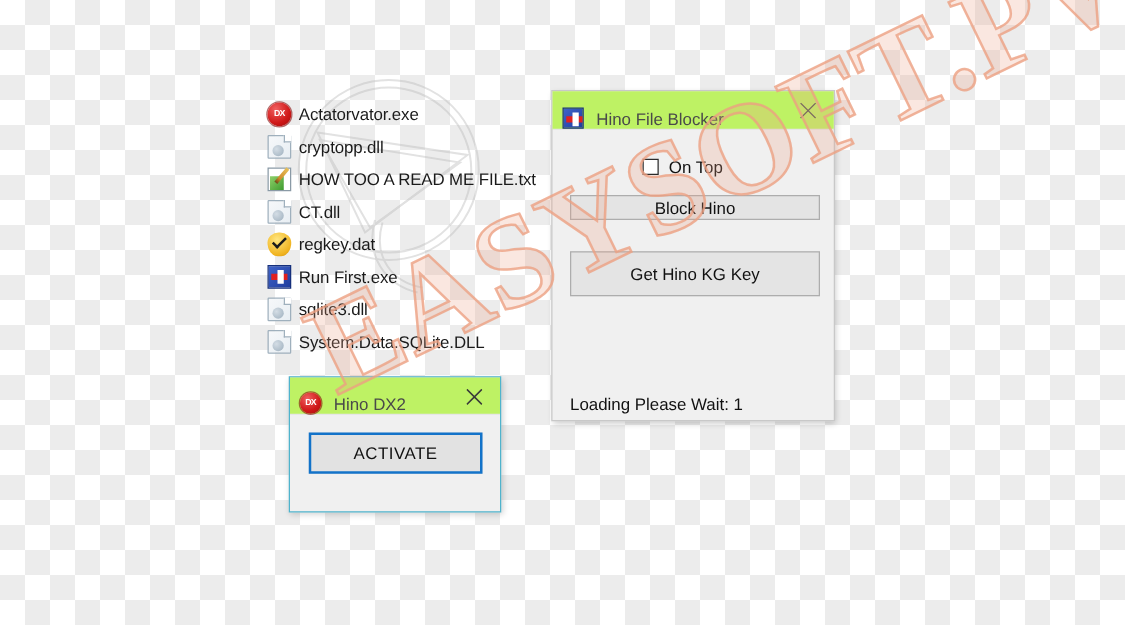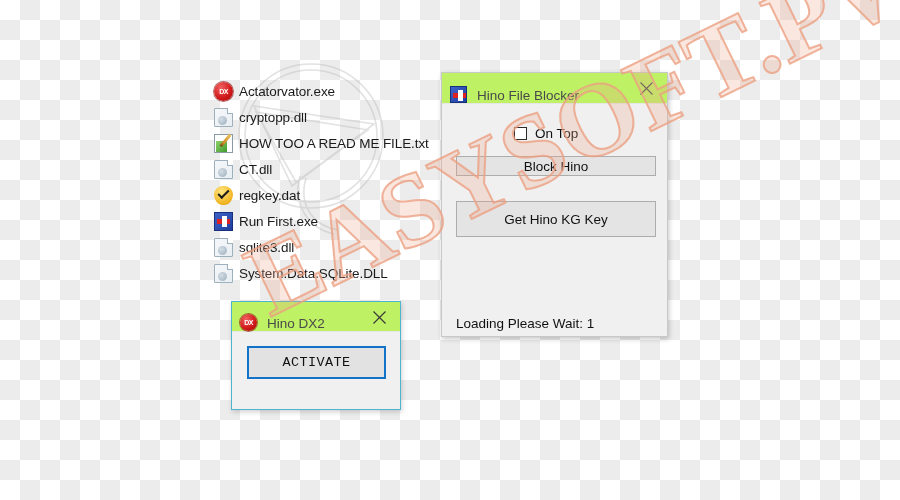--- a/index.html
+++ b/index.html
@@ -272,21 +272,20 @@
     top: 301px;
     width: 170px;
     height: 109px;
     border: 1px solid #4fb3cc;
     box-shadow: 1px 2px 5px rgba(0,0,0,.18);
   }
   #win-dx2 .win-titlebar { height: 30px; border-bottom: 1px solid #e6e6e6; }
   #dx2-body {
     position: relative;
     height: calc(100% - 30px);
-    font-family: Liberation Mono, monospace;
   }
   #btn-activate {
     position: absolute;
     left: 15px;
     top: 14px;
     width: 139px;
     height: 33px;
     background: #e2e2e2;
     border: 2px solid #1373c9;
     box-sizing: border-box;

